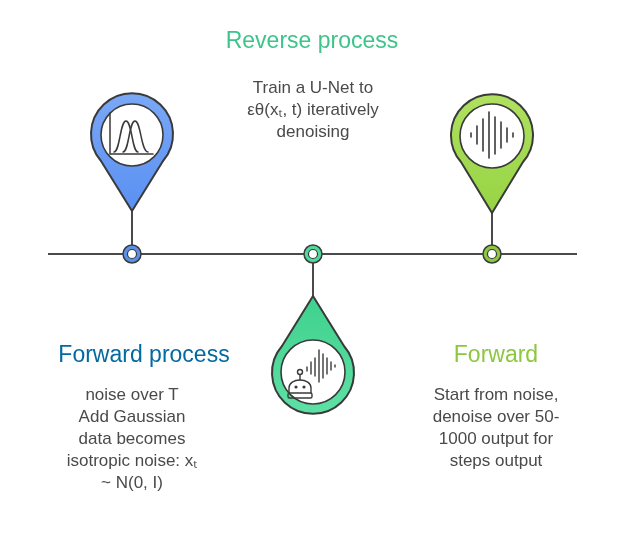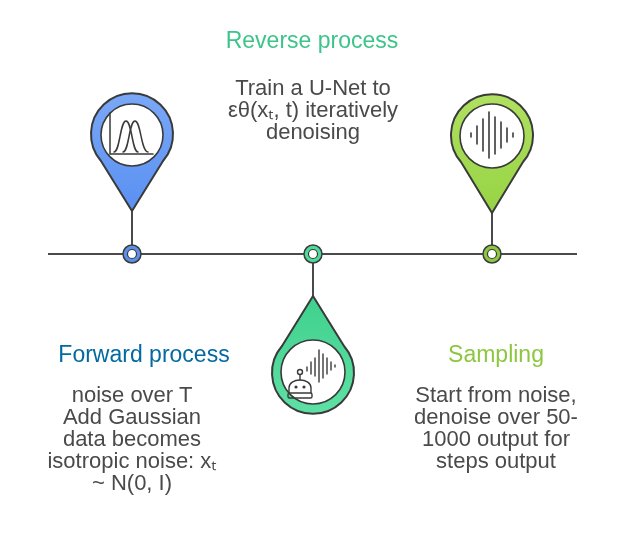--- a/index.html
+++ b/index.html
@@ -1,20 +1,20 @@
 <!DOCTYPE html>
 <html><head>
 <meta charset="utf-8">
 <style>
   html, body { margin: 0; padding: 0; background: #ffffff; }
   body { width: 624px; height: 550px; position: relative; overflow: hidden;
          font-family: "Liberation Sans", sans-serif; }
   #diagram { position: absolute; left: 0; top: 0; }
   .title { position: absolute; font-size: 23px; text-align: center; white-space: nowrap; }
-  .desc { position: absolute; font-size: 22px; line-height: 22px; color: #4a4a4a; text-align: center; }
+  .desc { position: absolute; font-size: 17px; line-height: 22px; color: #4a4a4a; text-align: center; }
   .desc .line { display: block; white-space: nowrap; }
 </style>
 </head>
 <body>
 
 <svg id="diagram" width="624" height="550" viewBox="0 0 624 550">
   <defs>
     <linearGradient id="gBlue" x1="0" y1="0" x2="0" y2="1">
       <stop offset="0" stop-color="#7aa8f7"></stop>
       <stop offset="1" stop-color="#5a90f2"></stop>
@@ -98,19 +98,19 @@
 
 <div class="title" style="left:30px; width:228px; top:341px; color:#0369a1;">Forward process</div>
 <div class="desc" id="desc-forward" style="left:32px; width:200px; top:384px;">
     <span class="line">noise over T</span>
     <span class="line">Add Gaussian</span>
     <span class="line">data becomes</span>
     <span class="line">isotropic noise: xₜ</span>
     <span class="line">~ N(0, I)</span>
   </div>
 
-<div class="title" style="left:396px; width:200px; top:341px; color:#8dc63f;">Sampling</div>
+<div class="title" style="left:396px; width:200px; top:341px; color:#8dc63f;">Forward</div>
 <div class="desc" id="desc-sampling" style="left:396px; width:200px; top:384px;">
     <span class="line">Start from noise,</span>
     <span class="line">denoise over 50-</span>
     <span class="line">1000 output for</span>
     <span class="line">steps output</span>
   </div>
 
 </body></html>

